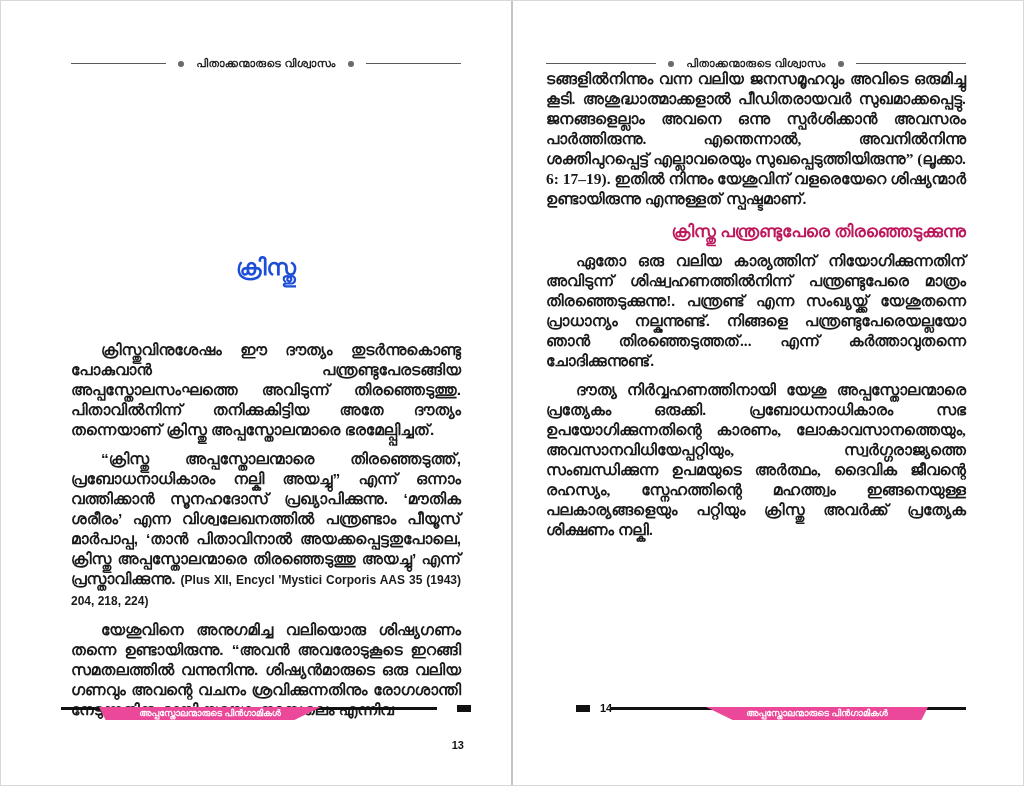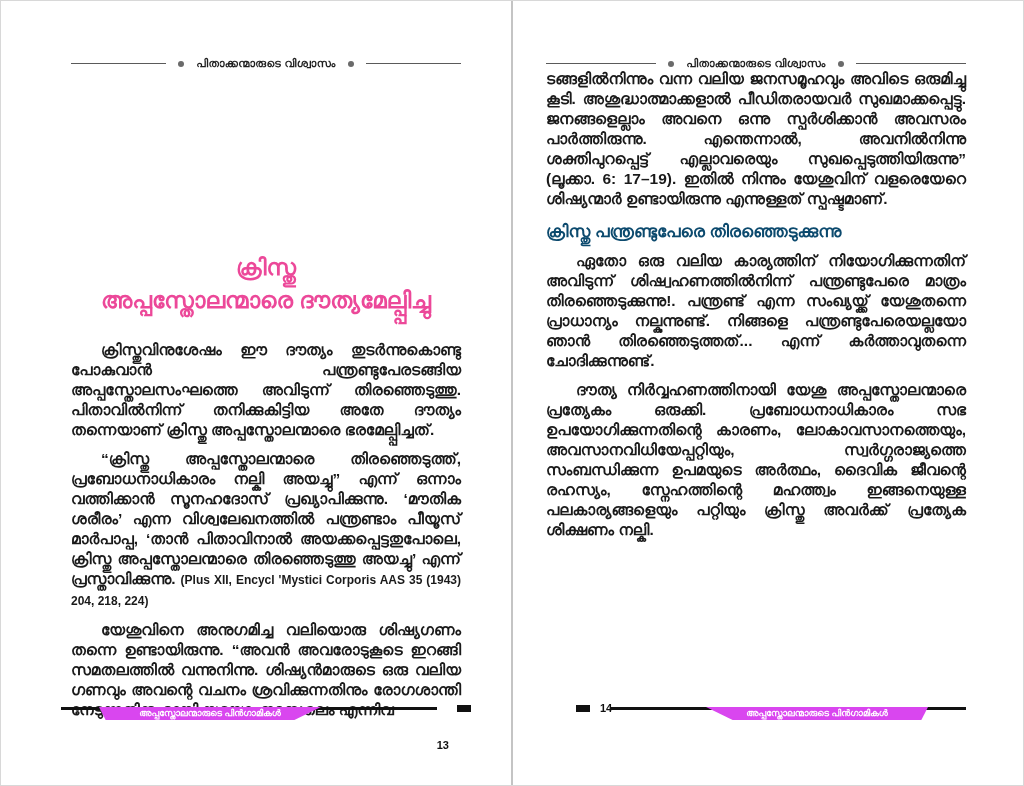--- a/index.html
+++ b/index.html
@@ -31,52 +31,52 @@
   .page-right .running-header{left:33px;width:420px;}
   .running-header .rule{flex:1;height:1px;background:#5a5a5a;}
   .running-header .dot{width:6px;height:6px;border-radius:50%;background:#6a6a6a;flex:0 0 auto;}
   .running-header .htext{
     font-size:11px;letter-spacing:0.3px;color:#1f1f1f;white-space:nowrap;
   }
 
   
   .chapter-title{
     position:absolute;top:250px;left:70px;width:390px;
-    text-align:center;font-size:23px;line-height:33px;color:#ec4899;
+    text-align:center;font-size:23px;line-height:33px;color:#1d4ed8;
   }
   .chapter-title span{display:block;}
 
   
   .body-text{position:absolute;text-align:justify;font-size:15.5px;line-height:20px;}
   .page-left  .body-text{top:339px;left:70px;width:390px;}
-  .page-right .body-text{top:68px;left:33px;width:420px;}
+  .page-right .body-text{top:68px;left:33px;width:420px;font-family:Liberation Serif, serif;}
   .body-text p{margin:0 0 9px 0;}
   .body-text p.indent{text-indent:30px;}
   .citation{font-size:12px;letter-spacing:0;}
   .section-heading{
-    font-size:17px;line-height:22px;margin:12px 0 8px 0;color:#0c4a6e;
-    text-align:left;text-indent:0;
+    font-size:17px;line-height:22px;margin:12px 0 8px 0;color:#be185d;
+    text-align:right;text-indent:0;
   }
 
   
   .footer{position:absolute;top:704px;height:16px;}
   .footer-left{left:60px;width:410px;}
   .footer-right{left:63px;width:390px;}
   .footer .fbar{position:absolute;top:2px;height:3px;background:#111;}
   .footer-left  .fbar{left:0;right:34px;}
   .footer-right .fbar{left:34px;right:0;}
   .footer .fbanner{
-    position:absolute;top:2px;width:222px;height:13px;background:#d946ef;
+    position:absolute;top:2px;width:222px;height:13px;background:#ec4899;
     display:flex;align-items:center;justify-content:center;
   }
   .footer-left  .fbanner{left:38px;clip-path:polygon(0 0,100% 0,88% 100%,3% 100%);}
   .footer-right .fbanner{right:38px;clip-path:polygon(0 0,100% 0,97% 100%,12% 100%);}
   .footer .fbanner span{color:#ffffff;font-size:9px;line-height:13px;white-space:nowrap;}
   .footer .fnum{position:absolute;top:-3px;font-size:11px;color:#111;}
-  .footer-left  .fnum{right:22px;margin-top:37px;}
+  .footer-left  .fnum{right:7px;margin-top:37px;}
   .footer-right .fnum{left:24px;}
   .footer .fendblock{position:absolute;top:0;width:14px;height:7px;background:#111;}
   .footer-left  .fendblock{right:0;}
   .footer-right .fendblock{left:0;}
 </style>
 </head>
 <body>
 
 <div class="spread">
 
@@ -85,21 +85,20 @@
     <div class="running-header">
       <span class="rule"></span>
       <span class="dot"></span>
       <span class="htext">പിതാക്കന്മാരുടെ വിശ്വാസം</span>
       <span class="dot"></span>
       <span class="rule"></span>
     </div>
 
     <div class="chapter-title">
       <span>ക്രിസ്തു</span>
-      <span>അപ്പസ്തോലന്മാരെ ദൗത്യമേല്പ്പിച്ചു</span>
     </div>
 
     <div class="body-text">
       <p class="indent">ക്രിസ്തുവിനുശേഷം ഈ ദൗത്യം തുടർന്നുകൊണ്ടു പോകുവാൻ പന്ത്രണ്ടുപേരടങ്ങിയ അപ്പസ്തോലസംഘത്തെ അവിടുന്ന് തിരഞ്ഞെടുത്തു. പിതാവിൽനിന്ന് തനിക്കുകിട്ടിയ അതേ ദൗത്യം തന്നെയാണ് ക്രിസ്തു അപ്പസ്തോലന്മാരെ ഭരമേല്പ്പിച്ചത്.</p>
       <p class="indent">
         <span>“ക്രിസ്തു അപ്പസ്തോലന്മാരെ തിരഞ്ഞെടുത്ത്, പ്രബോധനാധികാരം നല്കി അയച്ചു” എന്ന് ഒന്നാം വത്തിക്കാൻ സൂനഹദോസ് പ്രഖ്യാപിക്കുന്നു. ‘മൗതിക ശരീരം’ എന്ന വിശ്വലേഖനത്തിൽ പന്ത്രണ്ടാം പീയൂസ് മാർപാപ്പ, ‘താൻ പിതാവിനാൽ അയക്കപ്പെട്ടതുപോലെ, ക്രിസ്തു അപ്പസ്തോലന്മാരെ തിരഞ്ഞെടുത്തു അയച്ചു’ എന്ന് പ്രസ്താവിക്കുന്നു.</span>
         <span class="citation">(Plus XII, Encycl 'Mystici Corporis AAS 35 (1943) 204, 218, 224)</span>
       </p>
       <p class="indent">യേശുവിനെ അനുഗമിച്ച വലിയൊരു ശിഷ്യഗണം തന്നെ ഉണ്ടായിരുന്നു. “അവൻ അവരോടുകൂടെ ഇറങ്ങി സമതലത്തിൽ വന്നുനിന്നു. ശിഷ്യൻമാരുടെ ഒരു വലിയ ഗണവും അവന്റെ വചനം ശ്രവിക്കുന്നതിനും രോഗശാന്തി നേടുന്നതിനുംമായി യൂദയാ, ജറുസലെം എന്നിവ</p>
     </div>

